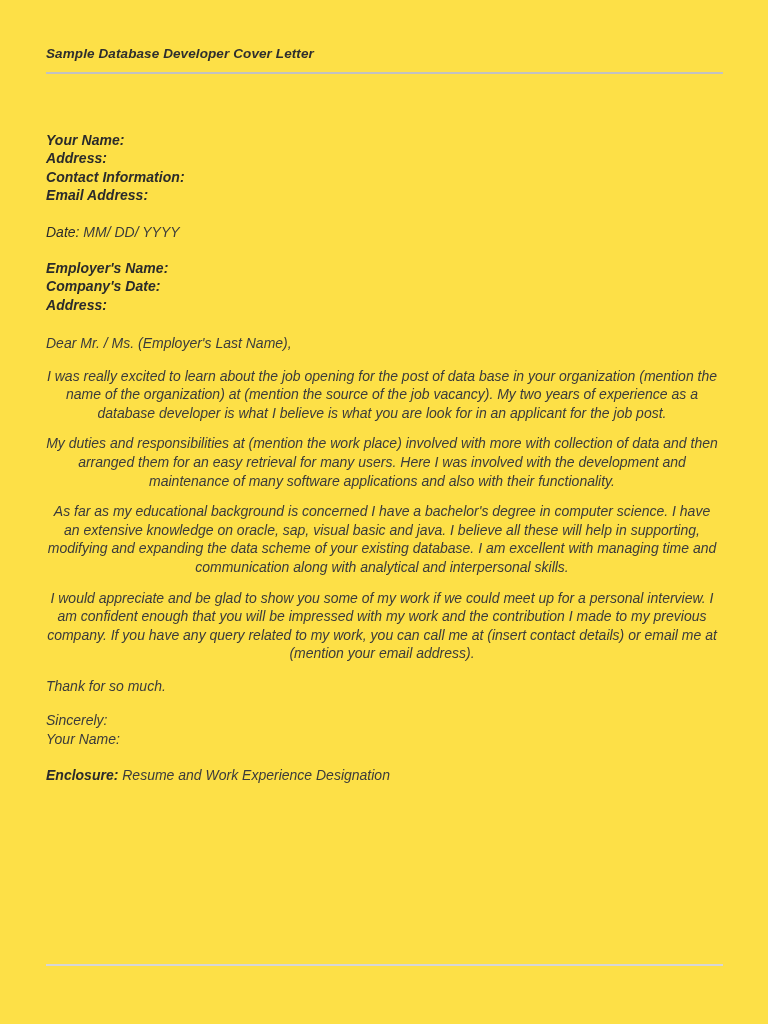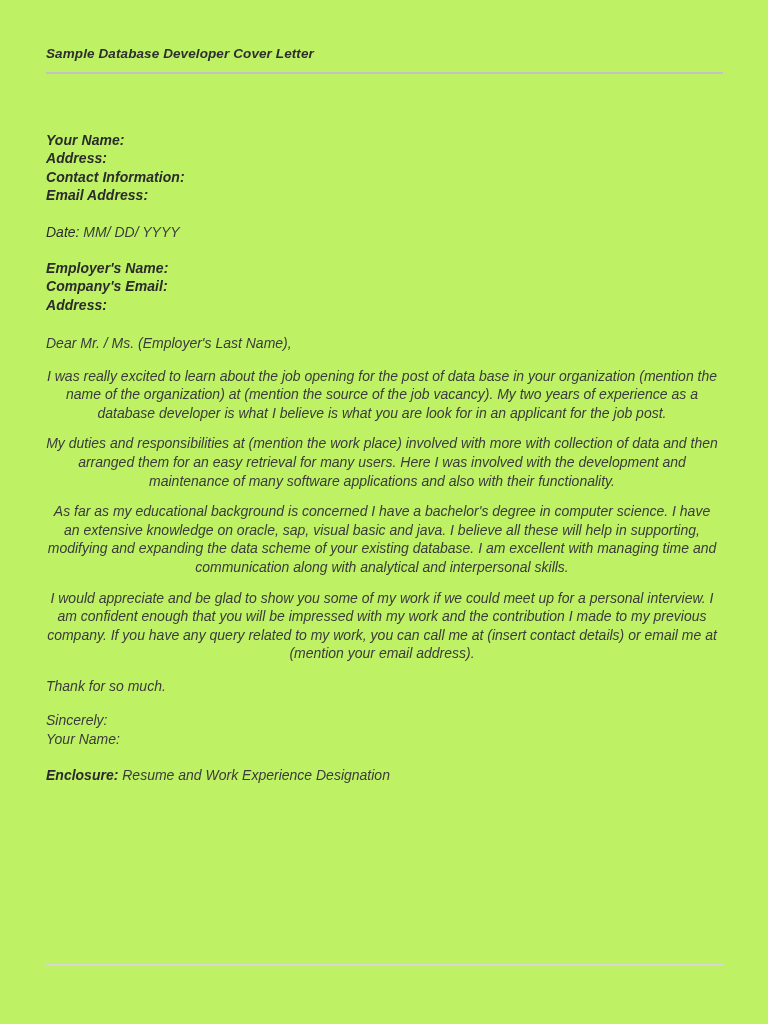--- a/index.html
+++ b/index.html
@@ -13,21 +13,21 @@
     background: #f7f7f7;
     font-family: "Liberation Sans", sans-serif;
     color: #3b3b3b;
     overflow: hidden;
   }
 
   .page {
     position: relative;
     width: 768px;
     height: 1024px;
-    background: #bef264;
+    background: #fde047;
     box-sizing: border-box;
   }
 
   
   .doc-title {
     position: absolute;
     left: 46px;
     top: 46px;
     font-size: 13.5px;
     font-weight: bold;
@@ -159,21 +159,21 @@
 
     <div class="date-line">
       <span class="label">Date:</span>
       <span class="value">MM/ DD/ YYYY</span>
     </div>
 
     <div class="spacer-18"></div>
 
     <div class="block">
       <span class="line strong">Employer's Name:</span>
-      <span class="line strong">Company's Email:</span>
+      <span class="line strong">Company's Date:</span>
       <span class="line strong">Address:</span>
     </div>
 
     <div class="spacer-20"></div>
 
     <div class="salutation">Dear Mr. / Ms. (Employer's Last Name),</div>
 
     <div class="spacer-14"></div>
 
     <div class="para">I was really excited to learn about the job opening for the post of data base in your organization (mention the name of the organization) at (mention the source of the job vacancy). My two years of experience as a database developer is what I believe is what you are look for in an applicant for the job post.</div>

